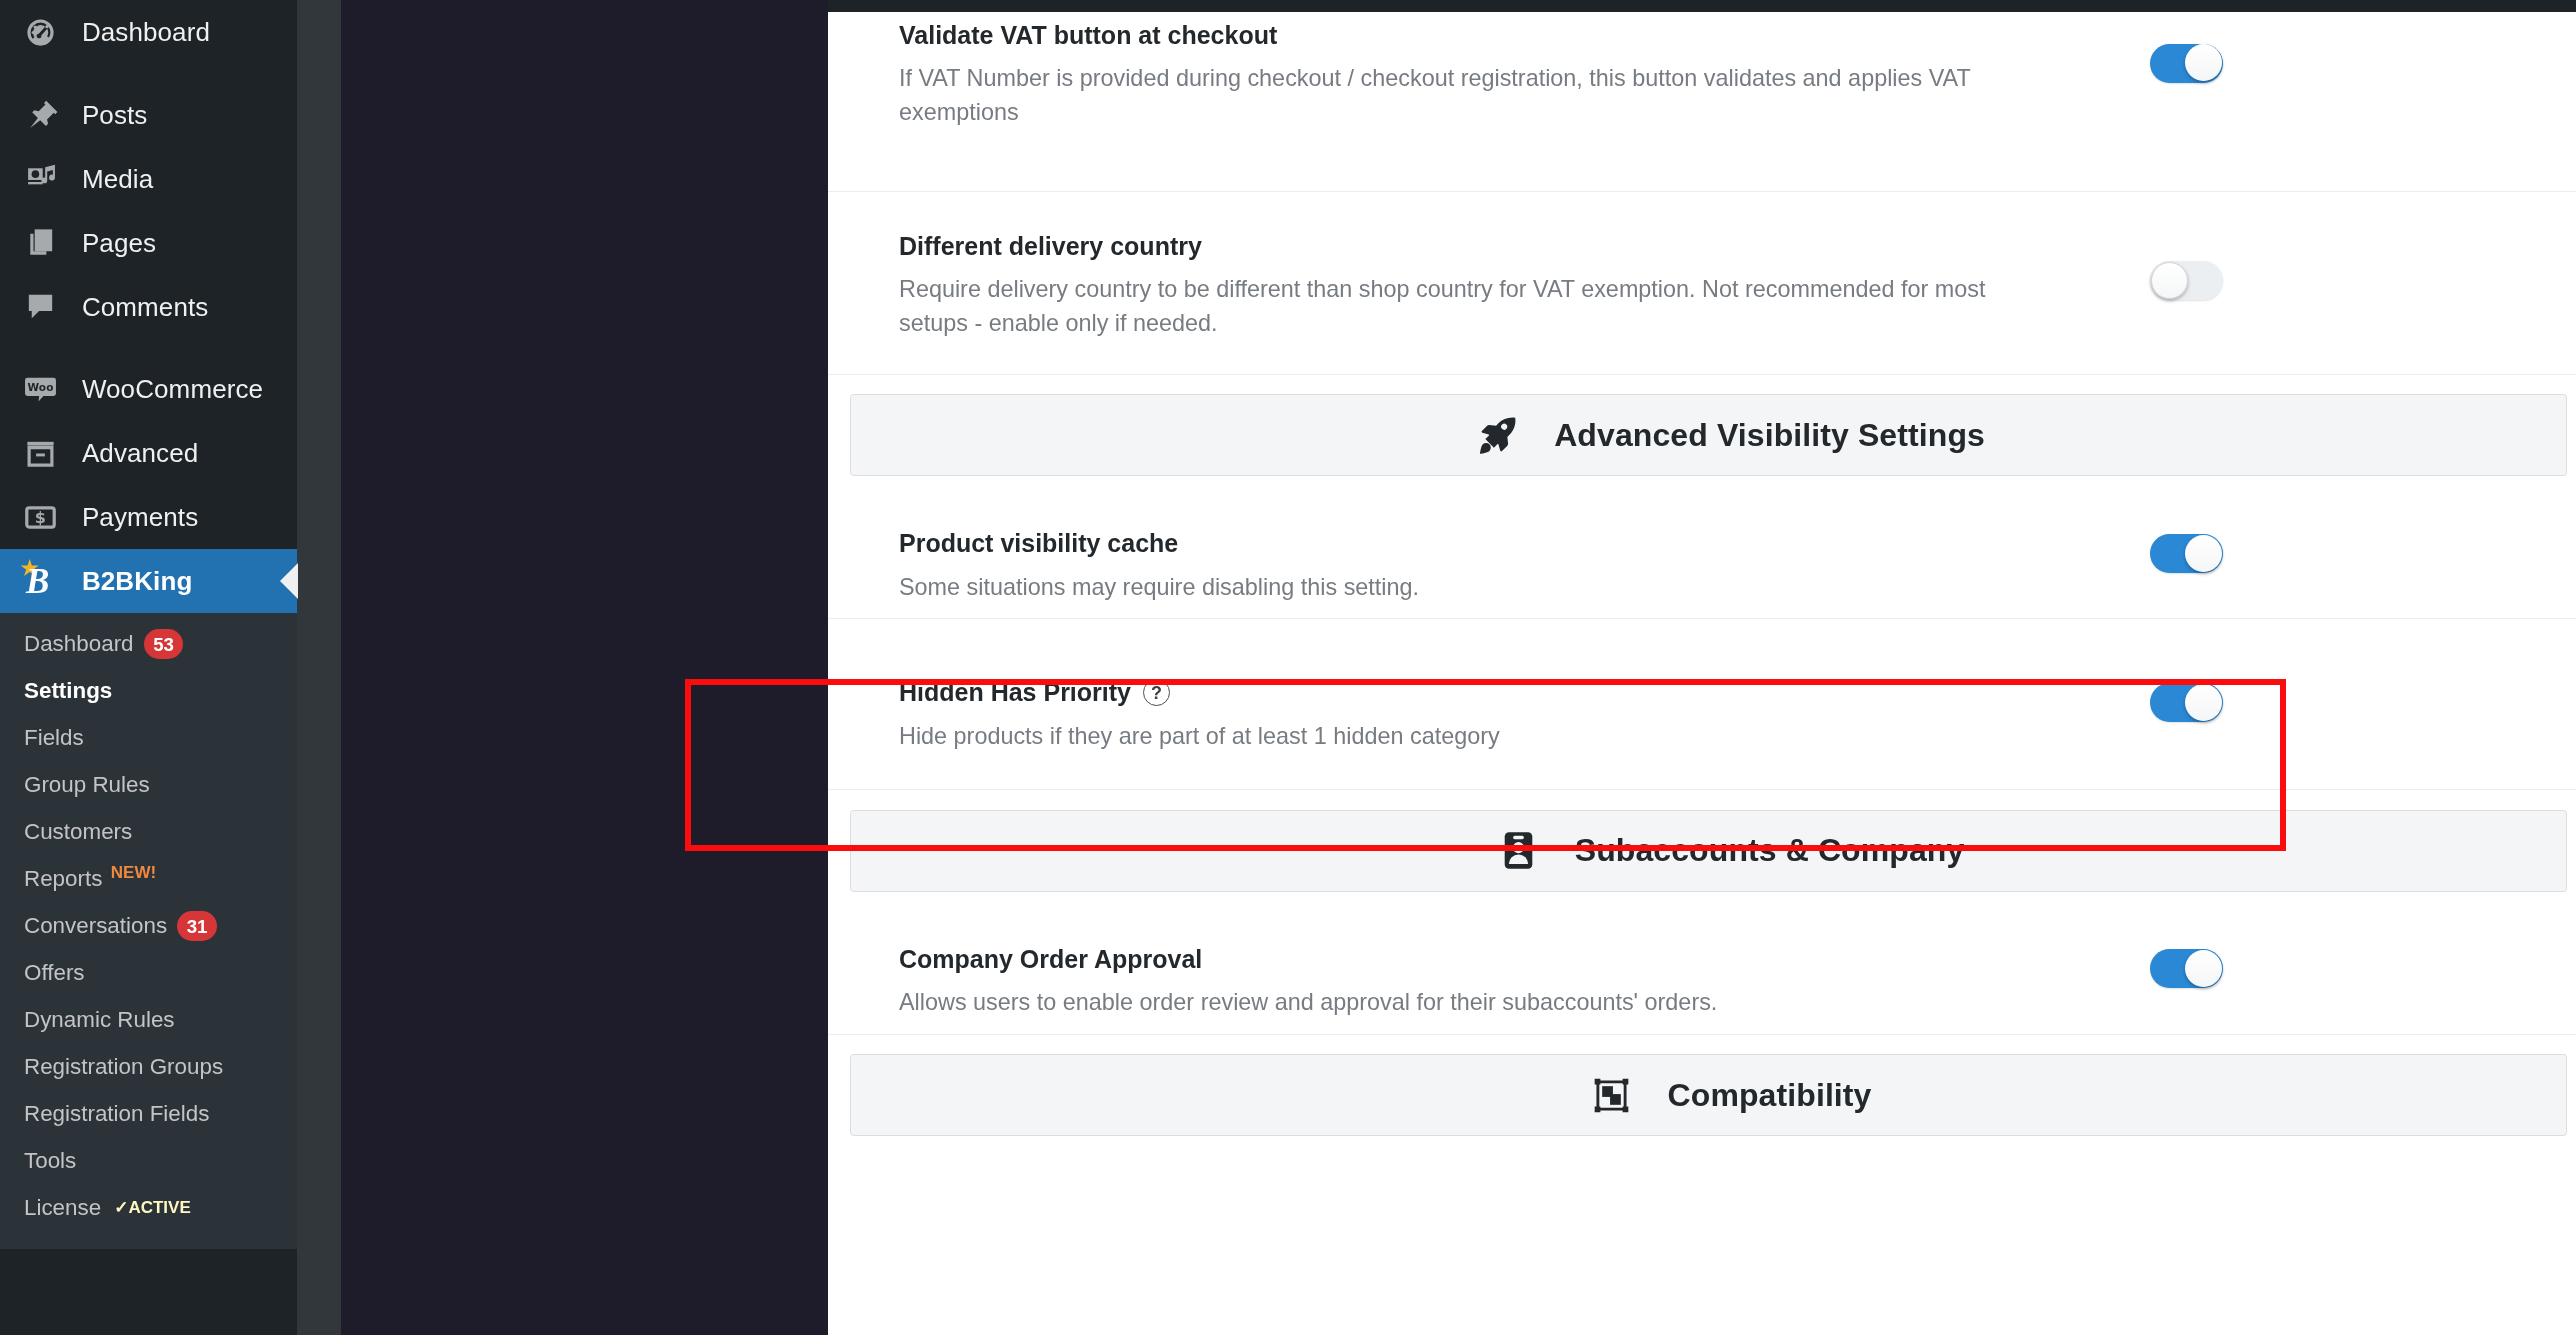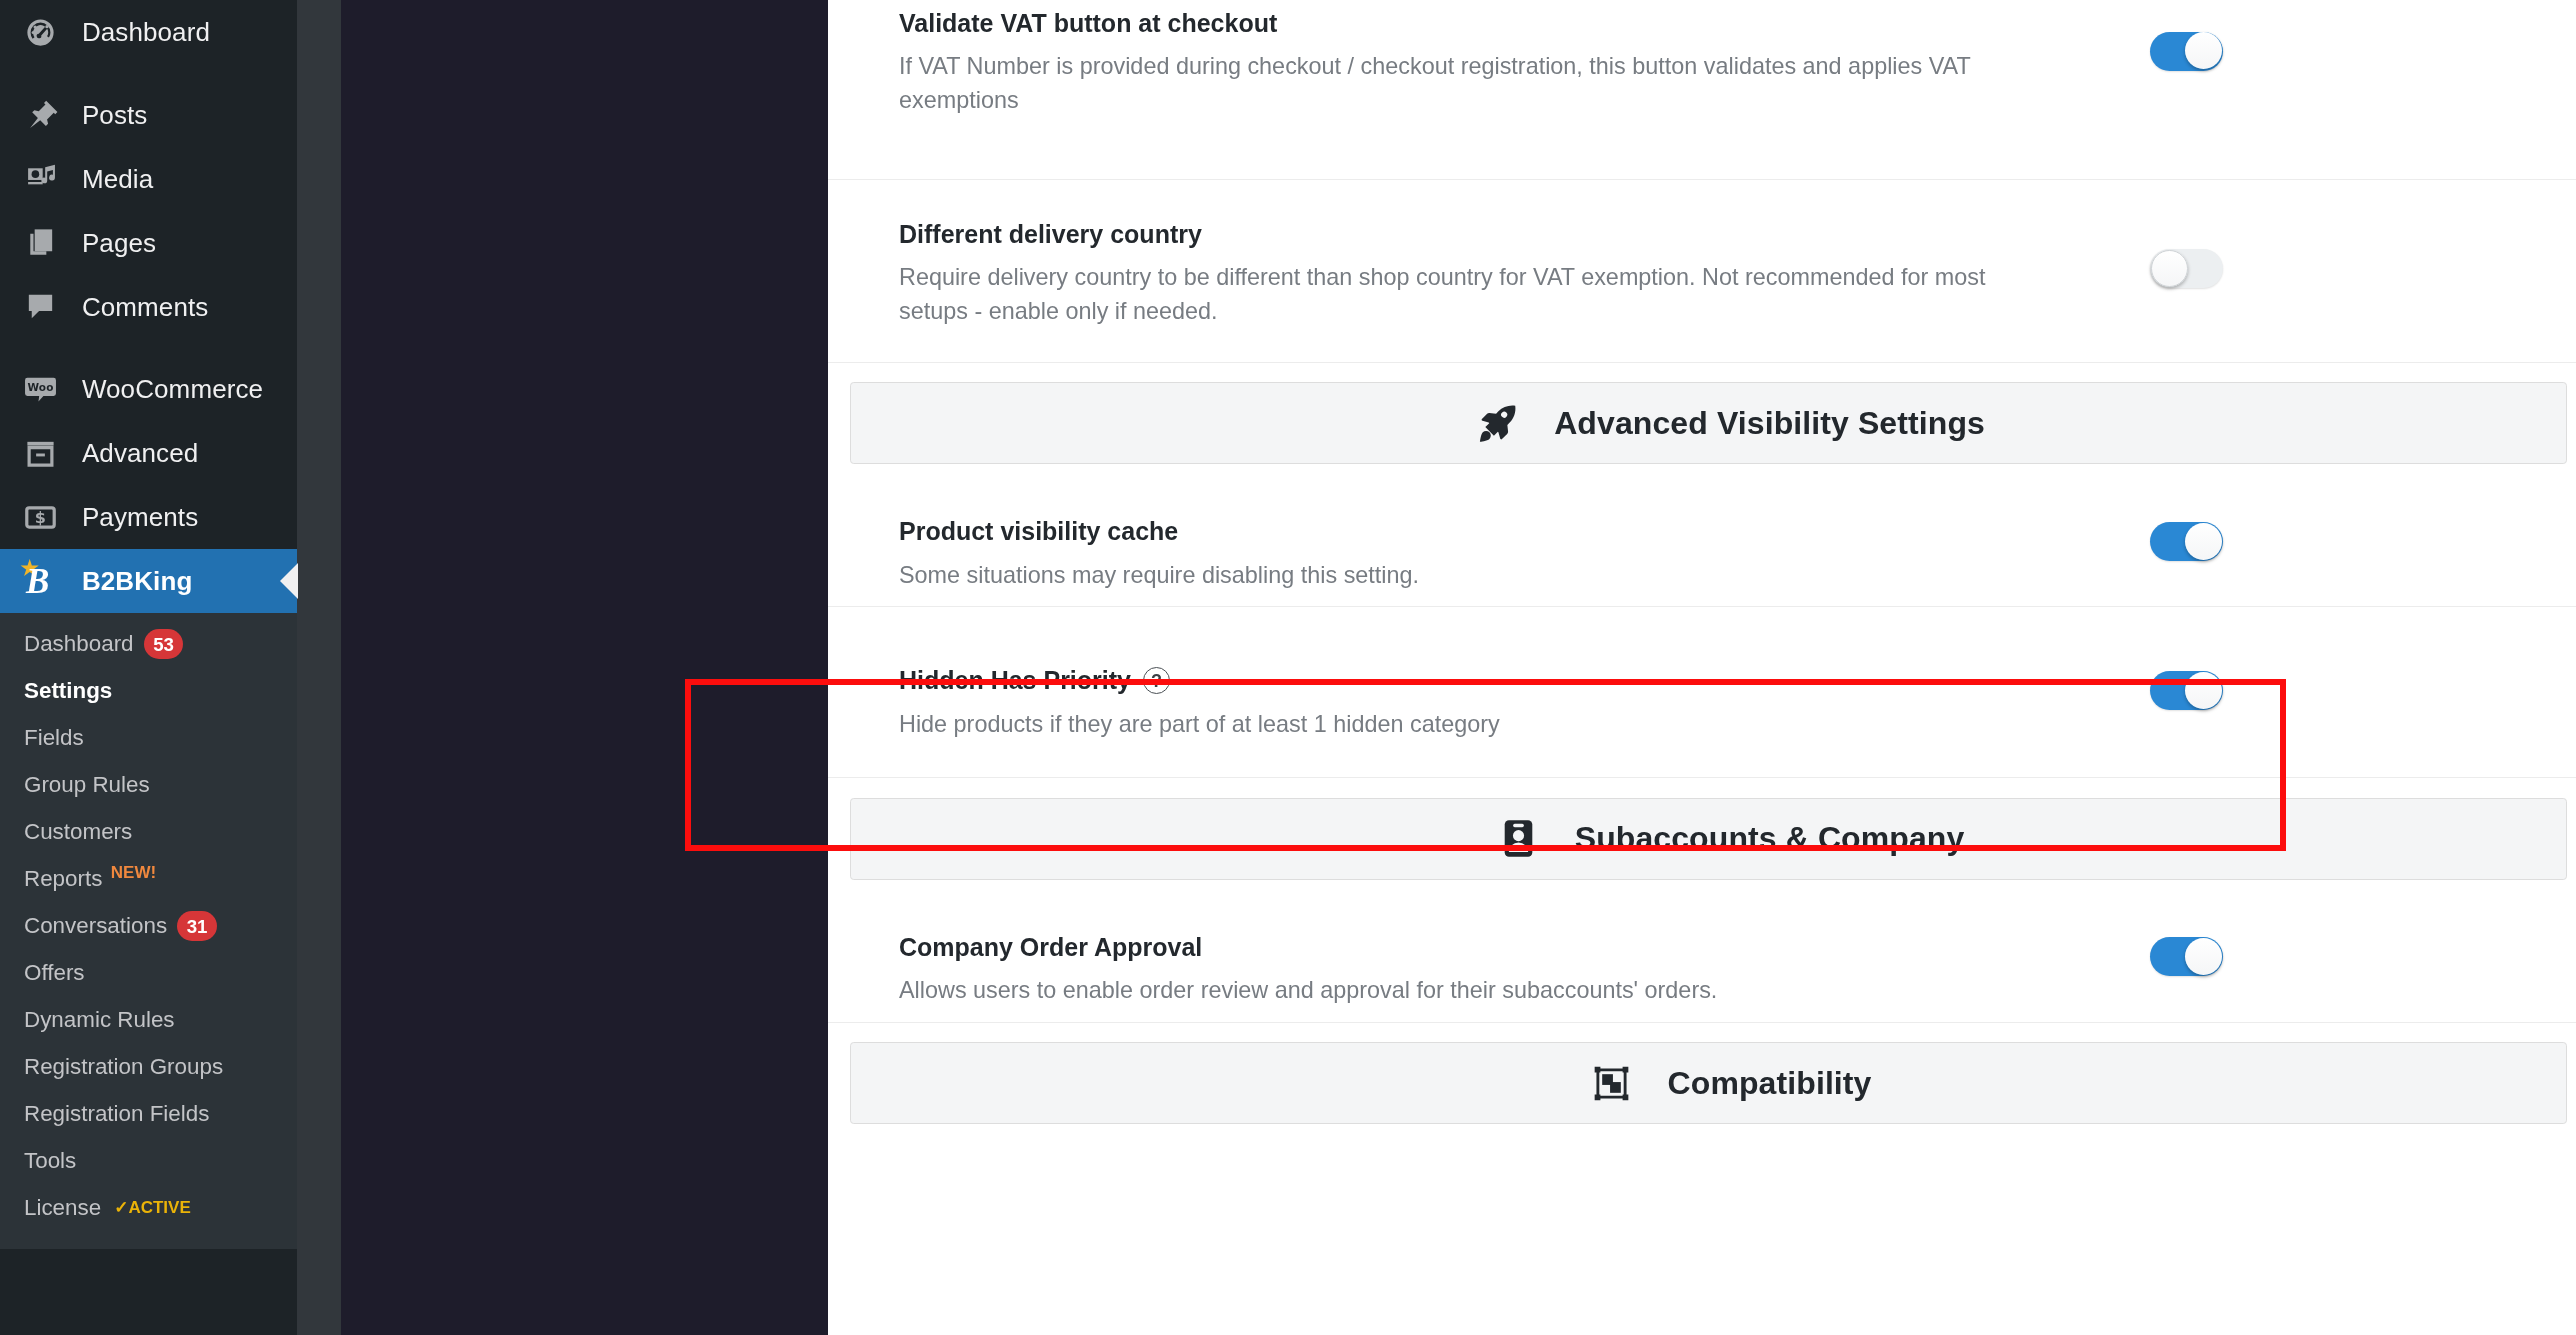--- a/index.html
+++ b/index.html
@@ -108,36 +108,37 @@
   }
   .tag-new {
     color: #f0883e;
     font-size: 17px;
     font-weight: 700;
     margin-left: 8.4px;
     align-self: flex-start;
     margin-top: -1.9px;
   }
   .tag-active {
-    color: #eab308;
+    color: #fef9c3;
     font-size: 17px;
     font-weight: 700;
     margin-left: 13px;
   }
 
   
   .strip-a { width: 44px; flex: 0 0 44px; background: #32373c; }
   .strip-b { flex: 0 0 487px; width: 487px; background: #1e1c2b; }
 
   
   .content {
     flex: 1 1 auto;
     background: #ffffff;
     position: relative;
     overflow: hidden;
+    margin-top: 12px;
   }
 
   .setting-row {
     display: flex;
     align-items: flex-start;
     padding: 0 47px 0 71px;
     position: relative;
   }
   .setting-text { flex: 1 1 auto; max-width: 1102px; }
   .setting-title {

